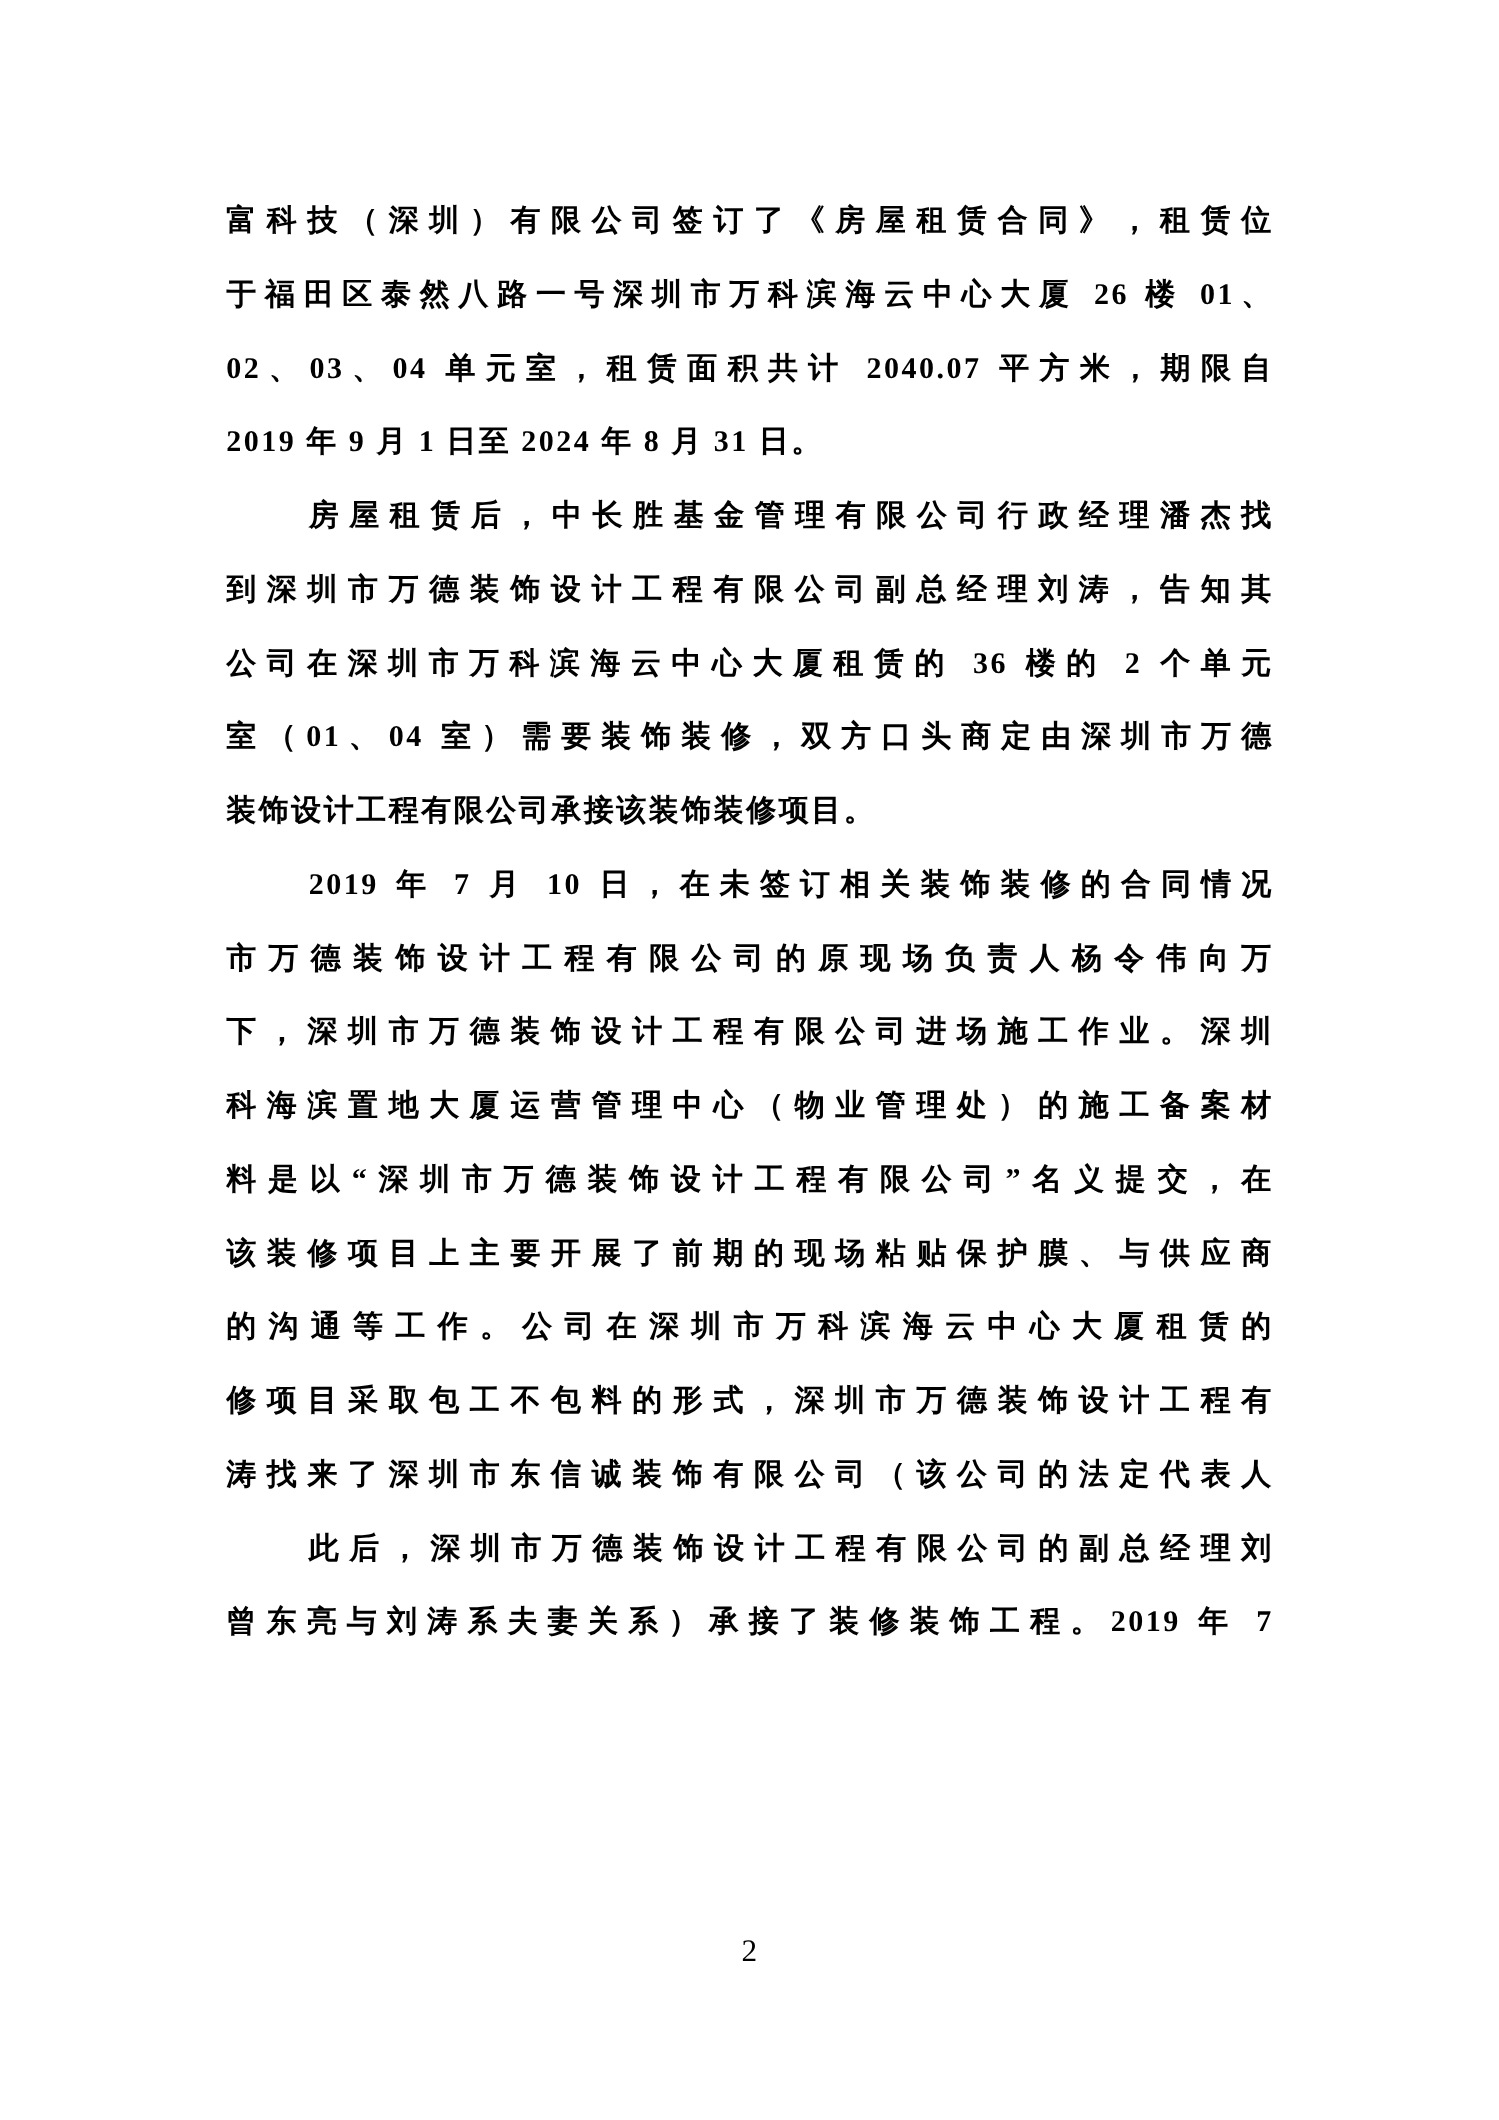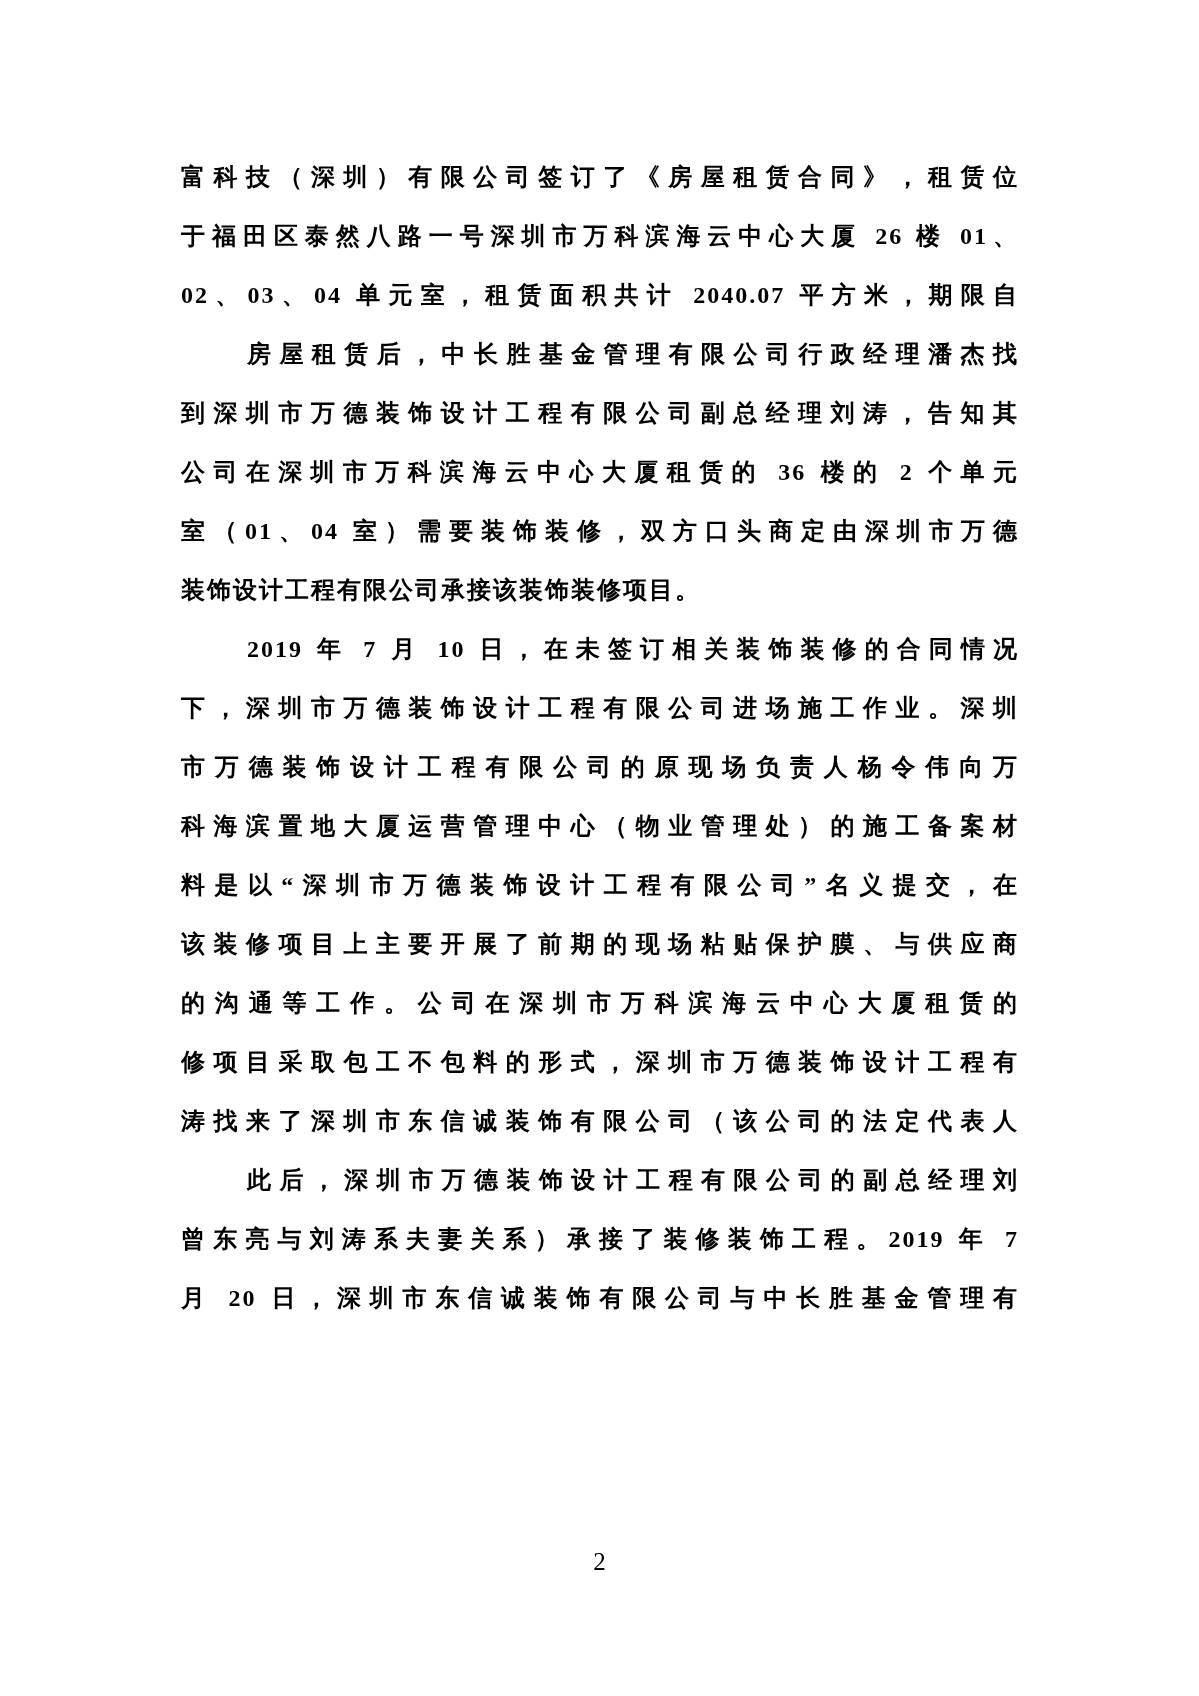--- a/index.html
+++ b/index.html
@@ -51,34 +51,34 @@
   }
 </style>
 </head>
 <body>
 
 <div class="page">
   <div class="textblock">
       <div class="line">富科技（深圳）有限公司签订了《房屋租赁合同》，租赁位</div>
       <div class="line">于福田区泰然八路一号深圳市万科滨海云中心大厦 26 楼 01、</div>
       <div class="line">02、03、04 单元室，租赁面积共计 2040.07 平方米，期限自</div>
+      <div class="line short">2019 年 9 月 1 日至 2024 年 8 月 31 日。</div>
       <div class="line indent">房屋租赁后，中长胜基金管理有限公司行政经理潘杰找</div>
       <div class="line">到深圳市万德装饰设计工程有限公司副总经理刘涛，告知其</div>
       <div class="line">公司在深圳市万科滨海云中心大厦租赁的 36 楼的 2 个单元</div>
       <div class="line">室（01、04 室）需要装饰装修，双方口头商定由深圳市万德</div>
       <div class="line short">装饰设计工程有限公司承接该装饰装修项目。</div>
       <div class="line indent">2019 年 7 月 10 日，在未签订相关装饰装修的合同情况</div>
+      <div class="line">市万德装饰设计工程有限公司的原现场负责人杨令伟向万</div>
       <div class="line">下，深圳市万德装饰设计工程有限公司进场施工作业。深圳</div>
-      <div class="line">市万德装饰设计工程有限公司的原现场负责人杨令伟向万</div>
       <div class="line">科海滨置地大厦运营管理中心（物业管理处）的施工备案材</div>
       <div class="line">料是以“深圳市万德装饰设计工程有限公司”名义提交，在</div>
       <div class="line">该装修项目上主要开展了前期的现场粘贴保护膜、与供应商</div>
       <div class="line">的沟通等工作。公司在深圳市万科滨海云中心大厦租赁的</div>
       <div class="line">修项目采取包工不包料的形式，深圳市万德装饰设计工程有</div>
       <div class="line">涛找来了深圳市东信诚装饰有限公司（该公司的法定代表人</div>
       <div class="line indent">此后，深圳市万德装饰设计工程有限公司的副总经理刘</div>
       <div class="line">曾东亮与刘涛系夫妻关系）承接了装修装饰工程。2019 年 7</div>
-      <div class="line">月 20 日，深圳市东信诚装饰有限公司与中长胜基金管理有</div>
     </div>
   <div class="page-footer">
     <span>2</span>
   </div>
 </div>
 
 </body></html>

